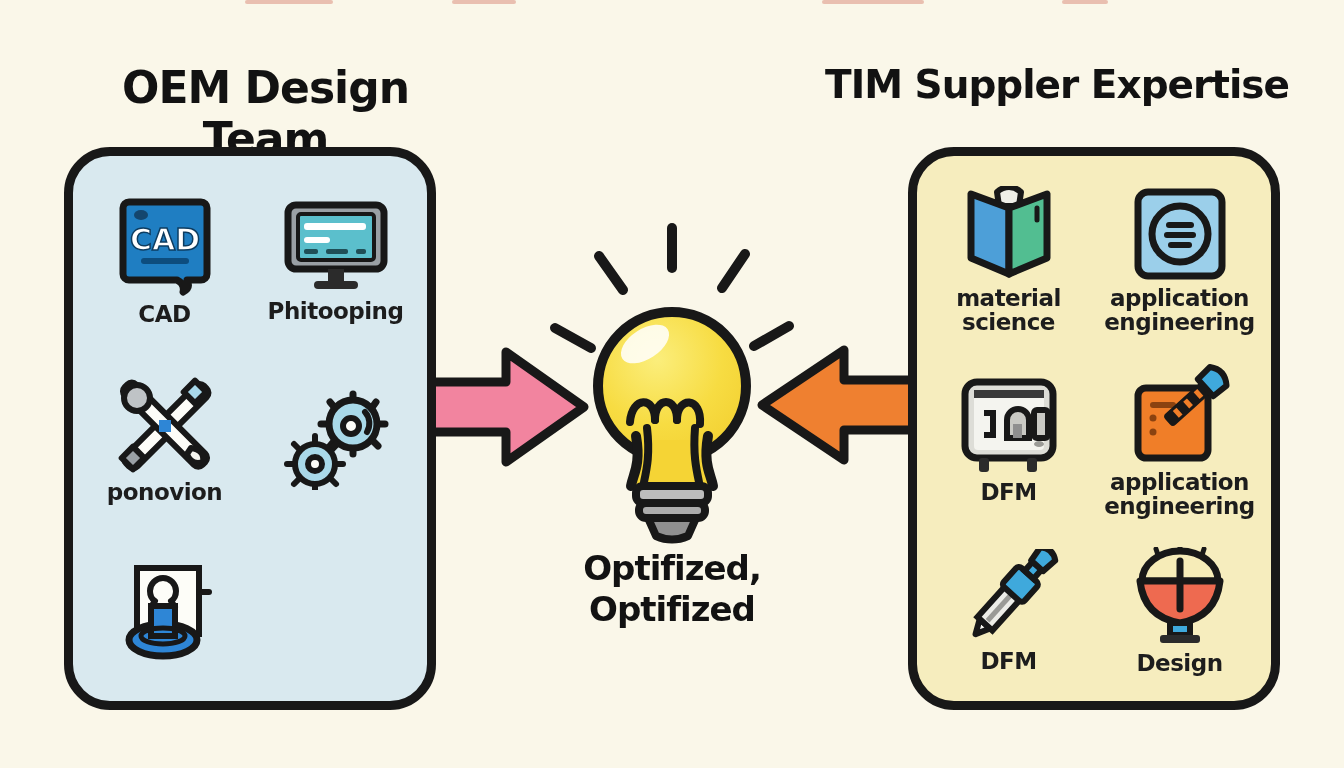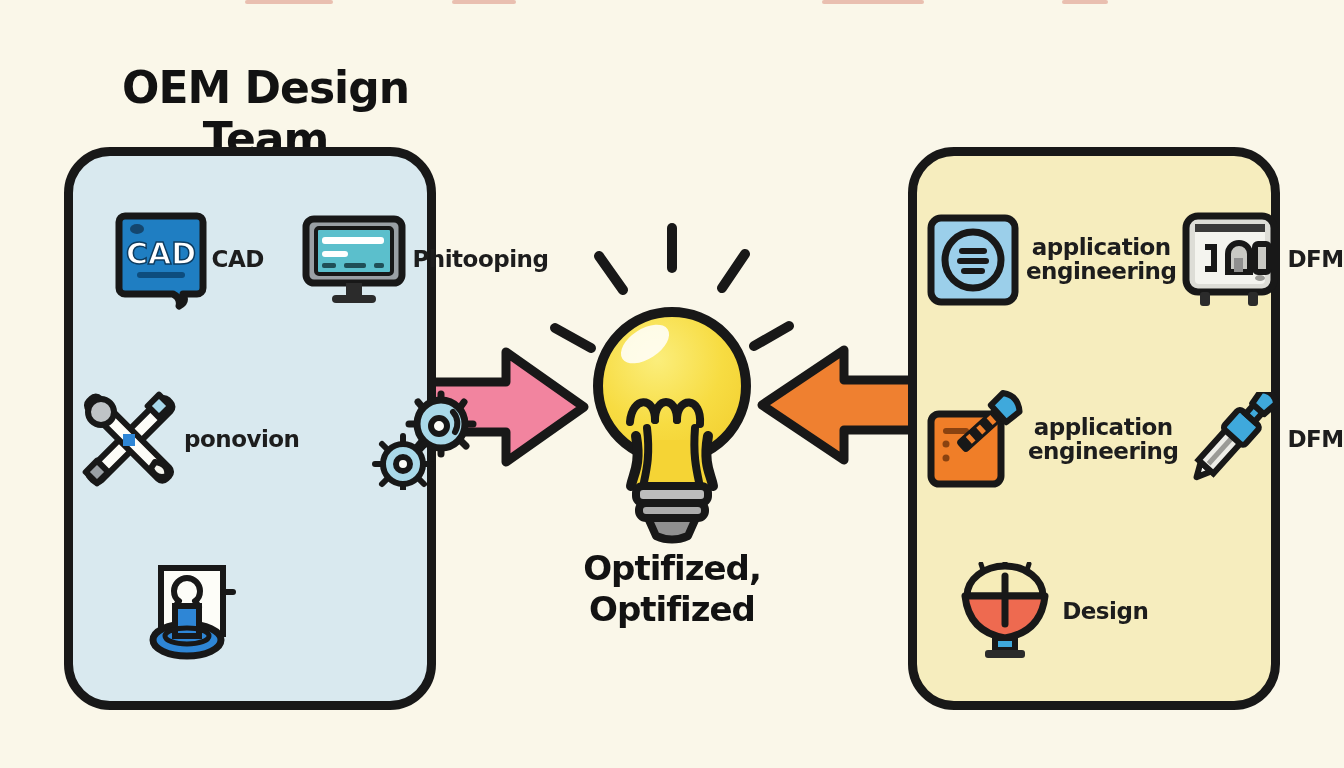--- a/index.html
+++ b/index.html
@@ -17,21 +17,21 @@
   .title.left{left:58px;width:415px;font-size:44px;}
   .title.right{left:818px;width:478px;font-size:39px;}
   .panel{
     position:absolute;top:147px;width:372px;height:563px;
     border:9px solid #181818;border-radius:46px;box-sizing:border-box;
     z-index:2;display:grid;grid-template-columns:1fr 1fr;
     grid-template-rows:1.05fr 1.05fr 0.95fr;padding:14px 6px 8px;
   }
   .panel.blue{left:64px;background:#D9E9EF;}
   .panel.yellow{left:908px;background:#F6EDBE;}
-  .cell{display:flex;flex-direction:row;align-items:center;justify-content:center;gap:5px;}
+  .cell{display:flex;flex-direction:column;align-items:center;justify-content:center;gap:5px;}
   .label{
     font-weight:700;font-size:23px;color:#1d1d1d;text-align:center;
     white-space:pre-line;line-height:1.04;letter-spacing:-0.5px;
   }
   .arrow-svg{position:absolute;z-index:1;}
   .bulb-svg{position:absolute;left:535px;top:216px;width:274px;height:334px;z-index:1;}
   .result{
     position:absolute;left:452px;top:548px;width:440px;text-align:center;
     font-size:34px;font-weight:800;line-height:1.2;color:#121212;z-index:3;
     letter-spacing:-1px;
@@ -42,20 +42,21 @@
 <body>
 
 <div class="stage">
 
   <div class="topmark" style="left:245px;width:88px;"></div>
   <div class="topmark" style="left:452px;width:64px;"></div>
   <div class="topmark" style="left:822px;width:102px;"></div>
   <div class="topmark" style="left:1062px;width:46px;"></div>
 
   <div class="title left">OEM Design Team</div>
+  <div class="title right">TIM Suppler Expertise</div>
 
   <svg class="arrow-svg" style="left:414px;top:340px;width:178px;height:134px;" viewBox="0 0 178 134">
     <polygon points="0,42 92,42 92,12 170,67 92,122 92,92 0,92" fill="#F2849F" stroke="#181818" stroke-width="9" stroke-linejoin="round"></polygon>
   </svg>
 
   <svg class="arrow-svg" style="left:752px;top:336px;width:184px;height:138px;" viewBox="0 0 184 138">
     <polygon points="184,44 92,44 92,14 10,69 92,124 92,94 184,94" fill="#EF8030" stroke="#181818" stroke-width="9" stroke-linejoin="round"></polygon>
   </svg>
 
   <svg class="bulb-svg" viewBox="0 0 274 334">
@@ -187,20 +188,30 @@
         <path d="M50,16 a13,13 0 0 1 13,13 q0,7 -5,10 l4,6 h-24 l4,-6 q-5,-3 -5,-10 a13,13 0 0 1 13,-13 Z" fill="#FDFDF8" stroke="#181818" stroke-width="6" stroke-linejoin="round"></path>
         <rect x="38" y="44" width="24" height="30" fill="#2E86D6" stroke="#181818" stroke-width="6"></rect>
         <ellipse cx="50" cy="74" rx="22" ry="8" fill="none" stroke="#181818" stroke-width="5"></ellipse>
       </svg>
     </div>
 
   </div>
 
   <div class="panel yellow">
 
+    <div class="cell">
+      <svg width="100" height="96" viewBox="0 0 100 96">
+        <path d="M38,6 q12,-10 24,0 l-2,14 h-20 Z" fill="#EFEFE8" stroke="#181818" stroke-width="6" stroke-linejoin="round"></path>
+        <path d="M50,22 L12,8 L12,72 L50,88 Z" fill="#4D9FD8" stroke="#181818" stroke-width="7" stroke-linejoin="round"></path>
+        <path d="M50,22 L88,8 L88,72 L50,88 Z" fill="#52BE91" stroke="#181818" stroke-width="7" stroke-linejoin="round"></path>
+        <line x1="78" y1="22" x2="78" y2="34" stroke="#181818" stroke-width="5" stroke-linecap="round"></line>
+      </svg>
+      <div class="label">material
+science</div>
+    </div>
 
     <div class="cell">
       <svg width="96" height="96" viewBox="0 0 96 96">
         <rect x="6" y="6" width="84" height="84" rx="10" fill="#9BCFEA" stroke="#181818" stroke-width="7"></rect>
         <circle cx="48" cy="48" r="28" fill="none" stroke="#181818" stroke-width="7"></circle>
         <rect x="34" y="36" width="28" height="6" rx="3" fill="#181818"></rect>
         <rect x="32" y="46" width="32" height="6" rx="3" fill="#181818"></rect>
         <rect x="36" y="56" width="24" height="6" rx="3" fill="#181818"></rect>
       </svg>
       <div class="label">application

